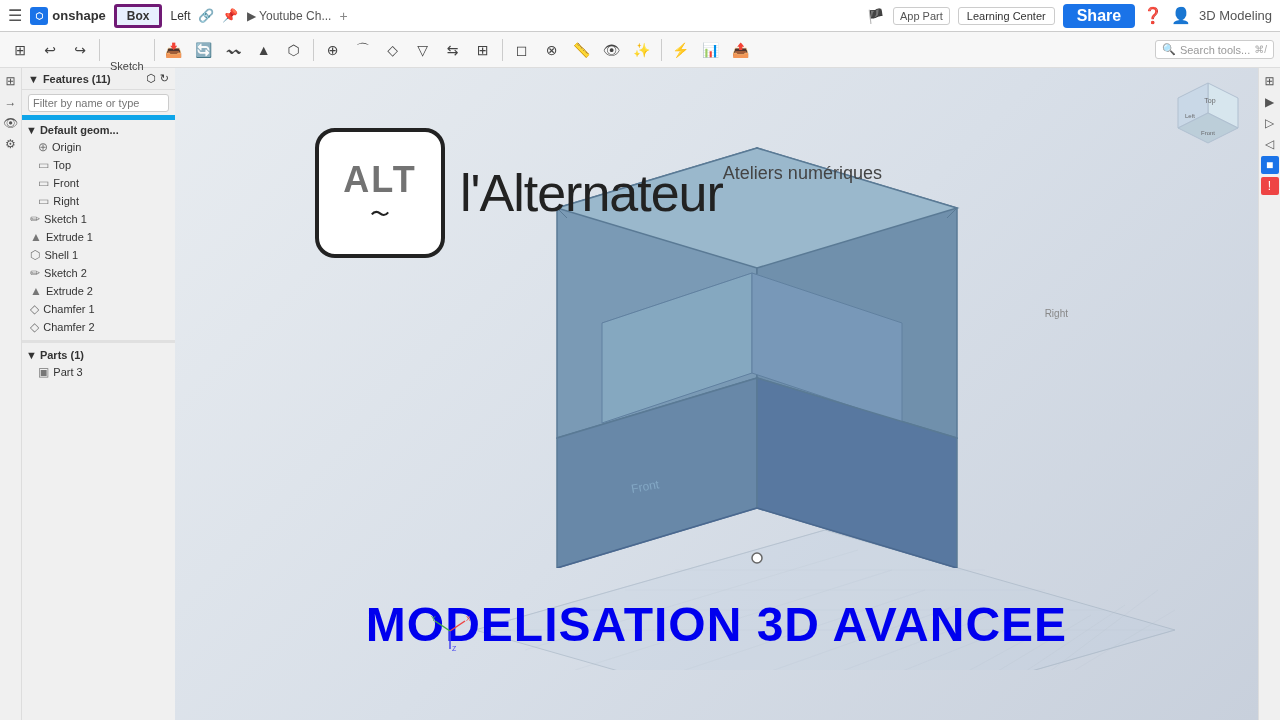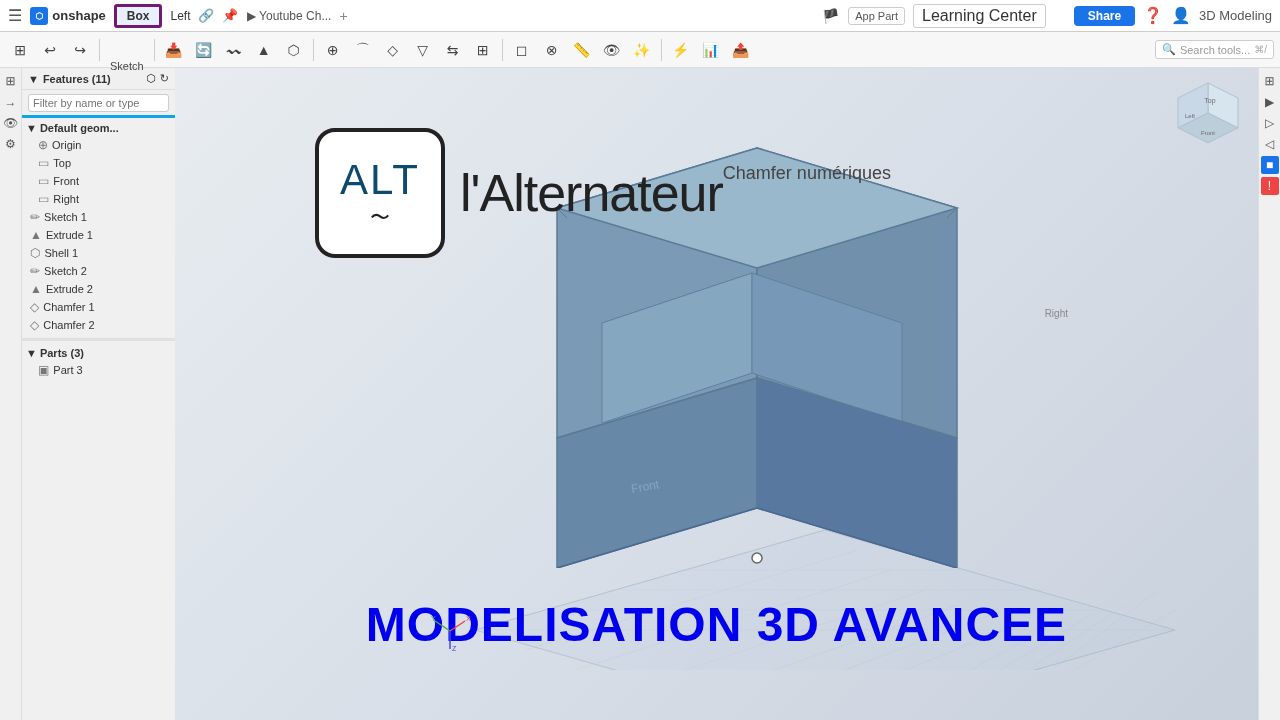--- a/index.html
+++ b/index.html
@@ -13,22 +13,22 @@
     }
     #topnav .logo { display: flex; align-items: center; gap: 4px; font-weight: bold; font-size: 13px; color: #333; }
     #topnav .logo .os-icon { width: 18px; height: 18px; background: #1a73e8; border-radius: 3px; display:flex; align-items:center; justify-content:center; }
     #topnav .logo .os-icon span { color: white; font-size: 9px; font-weight: bold; }
     #topnav .hamburger { cursor: pointer; font-size: 16px; color: #555; }
     #topnav .tab-box { background: #e8f0fe; border: 3px solid #701a75; padding: 2px 10px; border-radius: 3px; font-size: 12px; font-weight: bold; color: #333; }
     #topnav .tab-main { font-size: 12px; color: #333; cursor: pointer; }
     #topnav .tab-youtube { font-size: 12px; color: #555; cursor: pointer; display: flex; align-items: center; gap: 3px; }
     #topnav .spacer { flex: 1; }
     #topnav .nav-btn { font-size: 11px; color: #555; cursor: pointer; padding: 2px 6px; border: 1px solid #ccc; border-radius: 3px; background: #fff; }
-    #topnav .learning-center { font-size: 16px; color: #333; cursor: pointer; padding: 2px 8px; border: 1px solid #ccc; border-radius: 3px; background: #fff; }
-    #topnav .share-btn { background: #1a73e8; color: white; font-size: 12px; font-weight: bold; padding: 3px 14px; border-radius: 4px; cursor: pointer; border: none; margin-left: 20px; }
+    #topnav .learning-center { font-size: 11px; color: #333; cursor: pointer; padding: 2px 8px; border: 1px solid #ccc; border-radius: 3px; background: #fff; }
+    #topnav .share-btn { background: #1a73e8; color: white; font-size: 16px; font-weight: bold; padding: 3px 14px; border-radius: 4px; cursor: pointer; border: none; }
     #topnav .help-icon { color: #555; font-size: 16px; cursor: pointer; }
     #topnav .user-icon { color: #555; font-size: 16px; cursor: pointer; }
     #topnav .mode-label { font-size: 13px; color: #555; cursor: pointer; }
 
     
     #toolbar {
       width: 100%; height: 36px; background: #f7f7f7; border-bottom: 1px solid #ddd;
       display: flex; align-items: center; padding: 0 6px; gap: 2px;
     }
     .tool-btn {
@@ -50,21 +50,21 @@
     }
     .rail-icon { width: 18px; height: 18px; display: flex; align-items: center; justify-content: center; font-size: 12px; color: #555; cursor: pointer; border-radius: 2px; }
 
     
     #features-panel { width: 153px; height: 100%; display: flex; flex-direction: column; }
     #features-header {
       display: flex; align-items: center; padding: 4px 6px; border-bottom: 1px solid #ddd;
       font-size: 11px; color: #333; gap: 4px;
     }
     #features-header .features-title { flex: 1; font-weight: bold; }
-    #features-filter { padding: 3px 6px; border-bottom: 3px solid #0ea5e9; }
+    #features-filter { padding: 3px 6px; border-bottom: 5px solid #0ea5e9; }
     #features-filter input { width: 100%; padding: 2px 4px; font-size: 11px; border: 1px solid #ccc; border-radius: 3px; }
     #features-list { flex: 1; overflow-y: auto; padding: 2px 0; font-size: 11px; }
     .feature-item { padding: 2px 8px; cursor: pointer; display: flex; align-items: center; gap: 4px; color: #333; }
     .feature-item .fi-icon { font-size: 12px; color: #777; }
     .feature-indent { padding-left: 16px; }
     .feature-group { padding: 2px 4px; cursor: pointer; display: flex; align-items: center; gap: 3px; color: #333; font-size: 11px; font-weight: bold; }
     #features-divider { height: 3px; background: #e0e0e0; margin: 4px 0; }
 
     
     #viewport {
@@ -76,21 +76,21 @@
     .overlay-logo {
       position: absolute; top: 60px; left: 140px;
       display: flex; align-items: center; gap: 15px;
       pointer-events: none;
     }
     .alt-logo {
       width: 130px; height: 130px; border: 4px solid #222; border-radius: 20px;
       background: #fff; display: flex; align-items: center; justify-content: center;
       flex-direction: column;
     }
-    .alt-logo .alt-text { font-size: 42px; font-weight: 400; color: #0c4a6e; letter-spacing: 2px; font-family: 'Arial Black', sans-serif; }
+    .alt-logo .alt-text { font-size: 36px; font-weight: 700; color: #737373; letter-spacing: 2px; font-family: 'Arial Black', sans-serif; }
     .alt-logo .alt-wave { font-size: 20px; color: #222; }
     .alt-company { display: flex; flex-direction: row; }
     .alt-company .alt-name { font-size: 52px; font-weight: 300; color: #222; font-family: Arial, sans-serif; letter-spacing: -1px; }
     .alt-company .alt-subtitle { font-size: 18px; color: #444; font-family: Arial, sans-serif; }
 
     
     .big-title {
       position: absolute; bottom: 68px; left: 50%; transform: translateX(-50%);
       font-size: 48px; font-weight: 900; color: #0000ee; text-align: right;
       white-space: nowrap; font-family: 'Arial Black', sans-serif; letter-spacing: 1px;
@@ -245,21 +245,21 @@
         <span class="fi-icon">◇</span>
         <span>Chamfer 1</span>
       </div>
       <div class="feature-item">
         <span class="fi-icon">◇</span>
         <span>Chamfer 2</span>
       </div>
       <div id="features-divider"></div>
       <div class="feature-group">
         <span>▼</span>
-        <span>Parts (3)</span>
+        <span>Parts (1)</span>
       </div>
       <div class="feature-item feature-indent">
         <span class="fi-icon">▣</span>
         <span>Part 3</span>
       </div>
     </div>
   </div>
 
   <div id="viewport">
 
@@ -320,21 +320,21 @@
       <span>Right</span>
     </div>
 
     <div class="overlay-logo">
       <div class="alt-logo">
         <div class="alt-text">ALT</div>
         <div class="alt-wave">〜</div>
       </div>
       <div class="alt-company">
         <div class="alt-name">l'Alternateur</div>
-        <div class="alt-subtitle">Chamfer numériques</div>
+        <div class="alt-subtitle">Ateliers numériques</div>
       </div>
     </div>
 
     <div class="big-title">MODELISATION 3D AVANCEE</div>
 
     <div class="view-cube">
       <svg viewBox="0 0 80 80" width="80" height="80">
 
         <g opacity="0.85">
 

